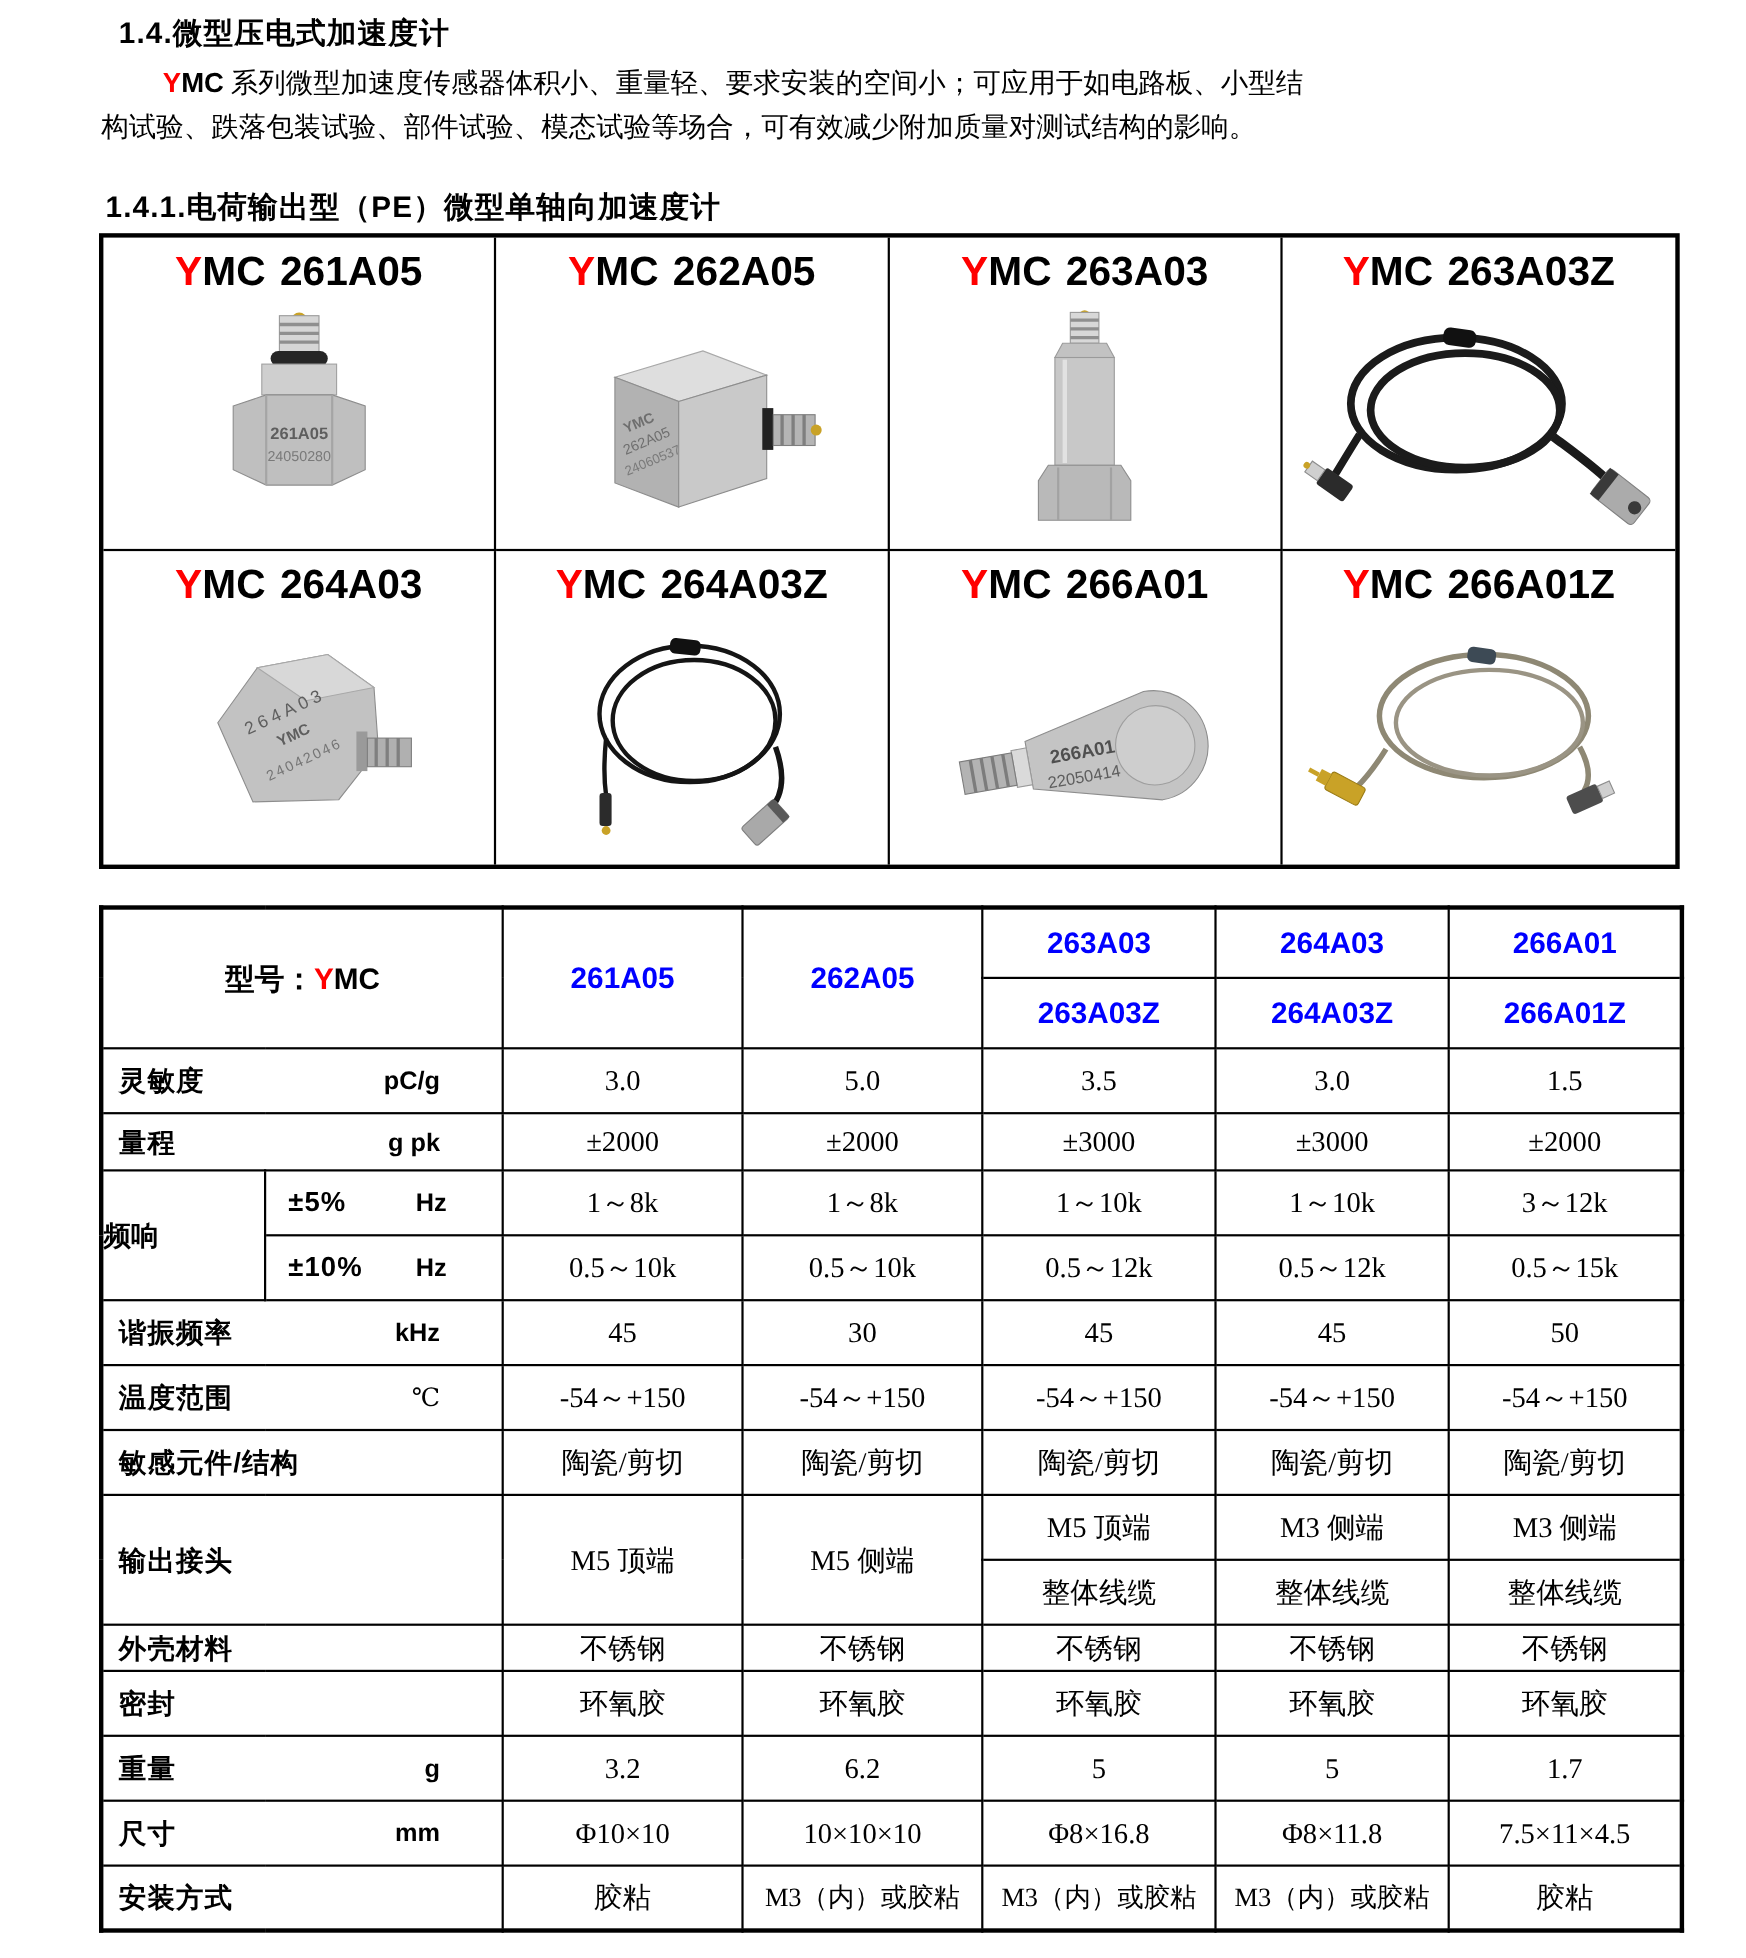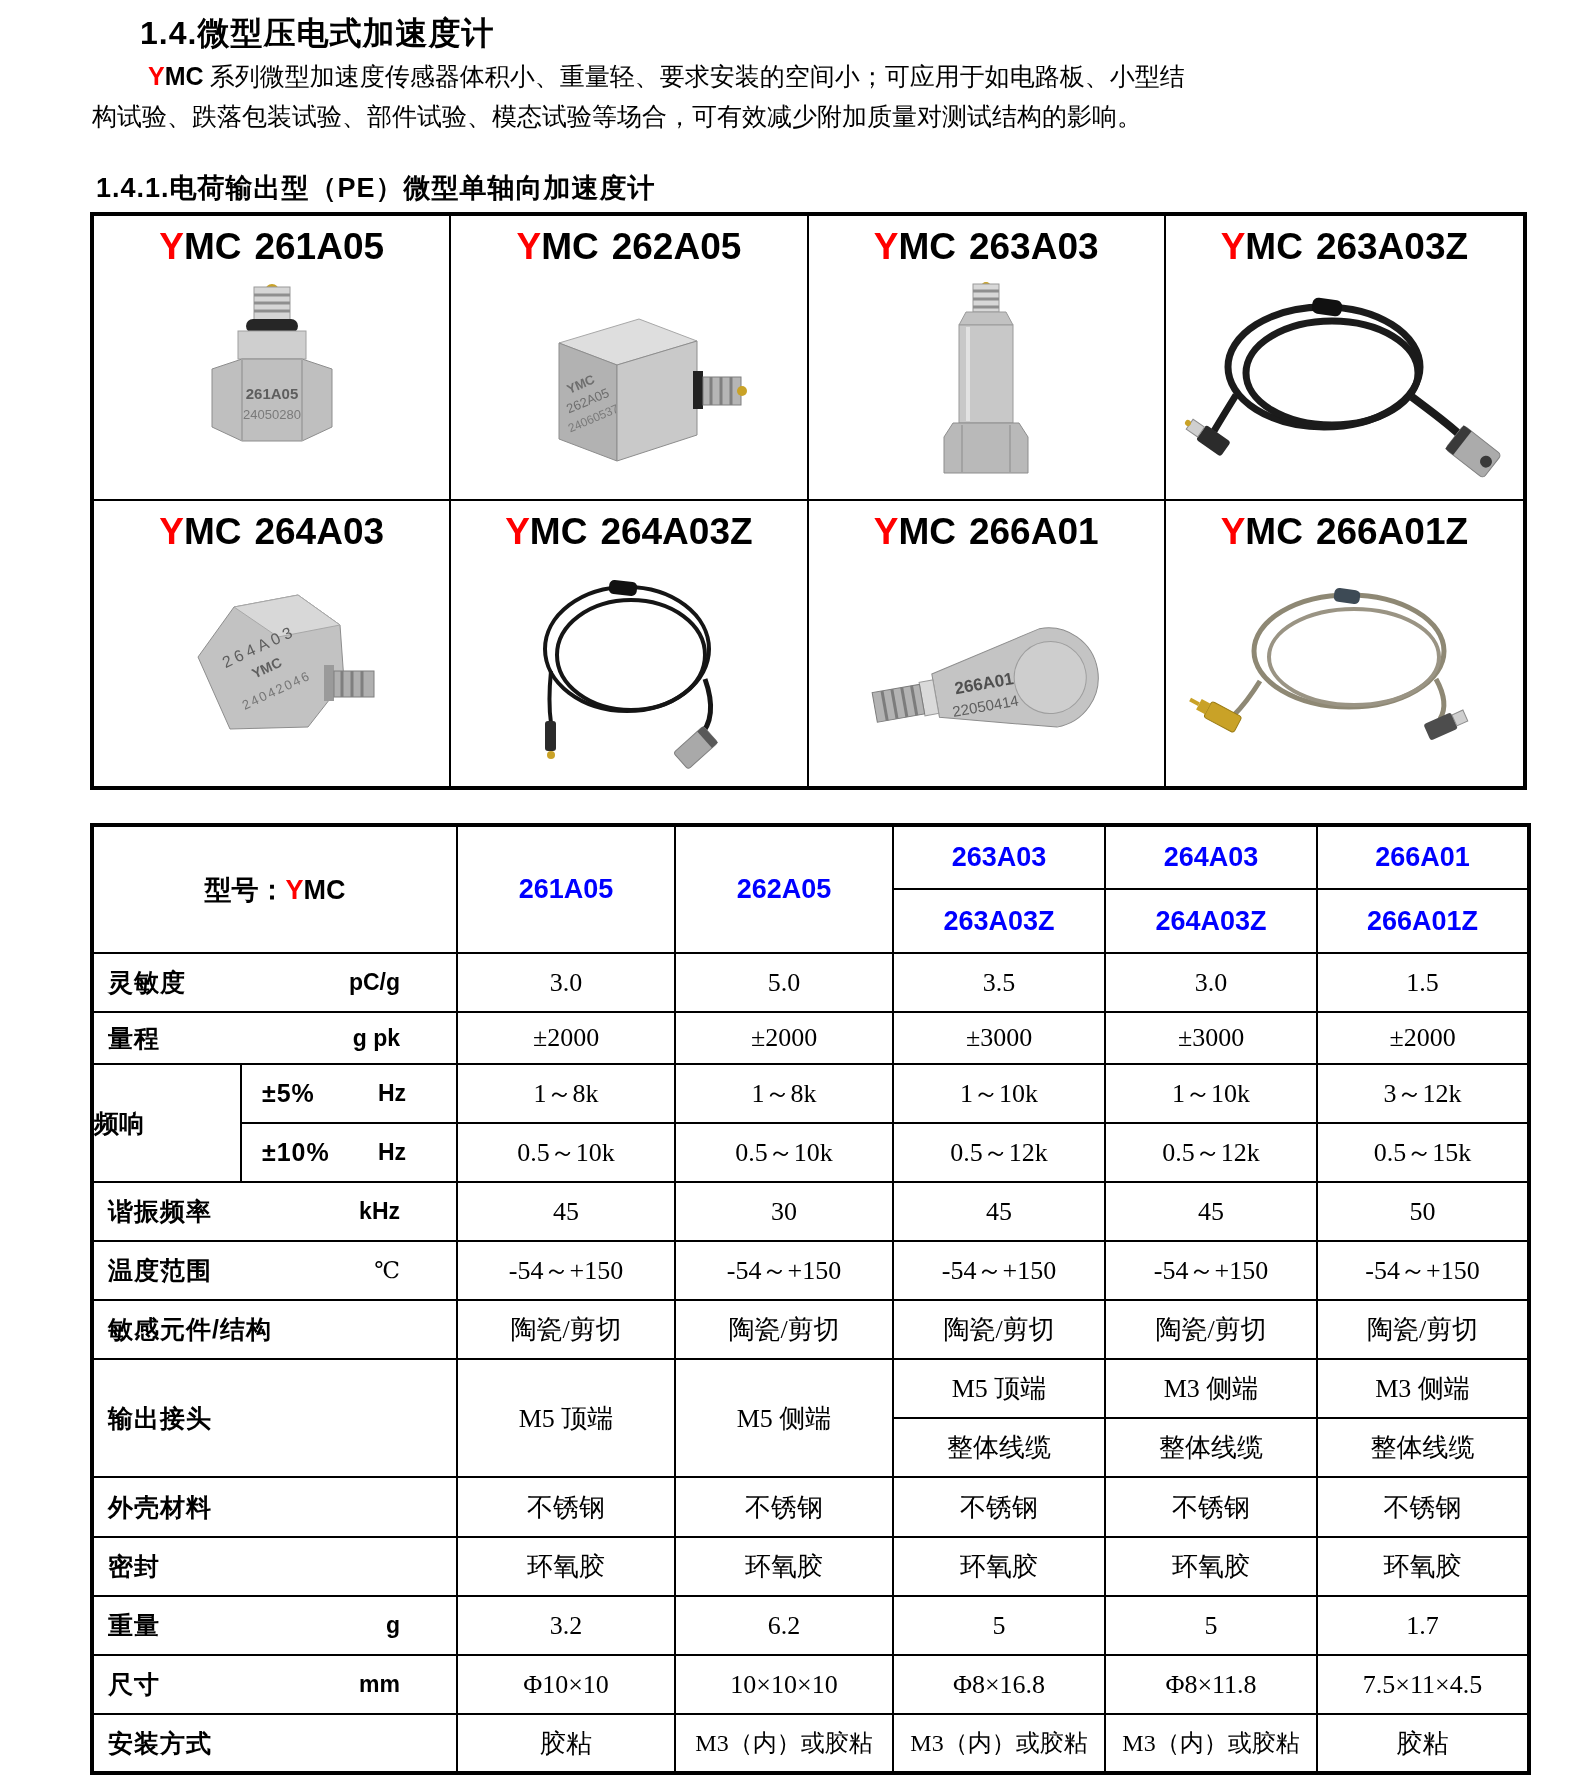--- a/index.html
+++ b/index.html
@@ -2,21 +2,21 @@
 <html><head>
 <meta charset="utf-8">
 <style>
   html,body{margin:0;padding:0;background:#ffffff;}
   body{width:1587px;height:1780px;position:relative;font-family:"Liberation Sans","DejaVu Sans",sans-serif;color:#000;}
   .serif{font-family:"Liberation Serif","DejaVu Serif",serif;}
   .red{color:#ff0000;}
   .blue{color:#000000;}
 
   
-  .doc-title{position:absolute;left:140px;top:12px;font-size:32px;font-weight:bold;letter-spacing:1px;}
+  .doc-title{position:absolute;left:108px;top:12px;font-size:27px;font-weight:bold;letter-spacing:1px;}
   .intro{position:absolute;left:92px;top:56px;width:1406px;font-size:25px;line-height:40px;font-family:"Liberation Serif","DejaVu Serif",serif;}
   .intro .l1{padding-left:56px;}
   .intro b.brand{font-family:"Liberation Sans","DejaVu Sans",sans-serif;font-weight:bold;}
   .section-title{position:absolute;left:96px;top:170px;font-size:27px;font-weight:bold;letter-spacing:1px;}
 
   
   .grid{position:absolute;left:90px;top:212px;width:1437px;height:578px;border:4px solid #000;box-sizing:border-box;display:grid;grid-template-columns:1fr 1fr 1fr 1fr;grid-template-rows:1fr 1fr;background:#fff;}
   .cell{border-right:2px solid #000;border-bottom:2px solid #000;box-sizing:border-box;display:flex;flex-direction:column;align-items:center;overflow:hidden;}
   .cell:nth-child(4n){border-right:none;}
   .cell:nth-child(n+5){border-bottom:none;}
@@ -354,21 +354,21 @@
       <td class="val">M5 顶端</td>
       <td class="val">M3 侧端</td>
       <td class="val">M3 侧端</td>
     </tr>
     <tr style="height:59px">
       <td class="val">整体线缆</td>
       <td class="val">整体线缆</td>
       <td class="val">整体线缆</td>
     </tr>
 
-    <tr style="height:60px">
+    <tr style="height:42px">
       <td colspan="2" class="lblcell">
           <div class="lblflex nounit">
             <span class="lname">外壳材料</span>
           </div>
         </td>
       <td class="val">不锈钢</td>
       <td class="val">不锈钢</td>
       <td class="val">不锈钢</td>
       <td class="val">不锈钢</td>
       <td class="val">不锈钢</td>

